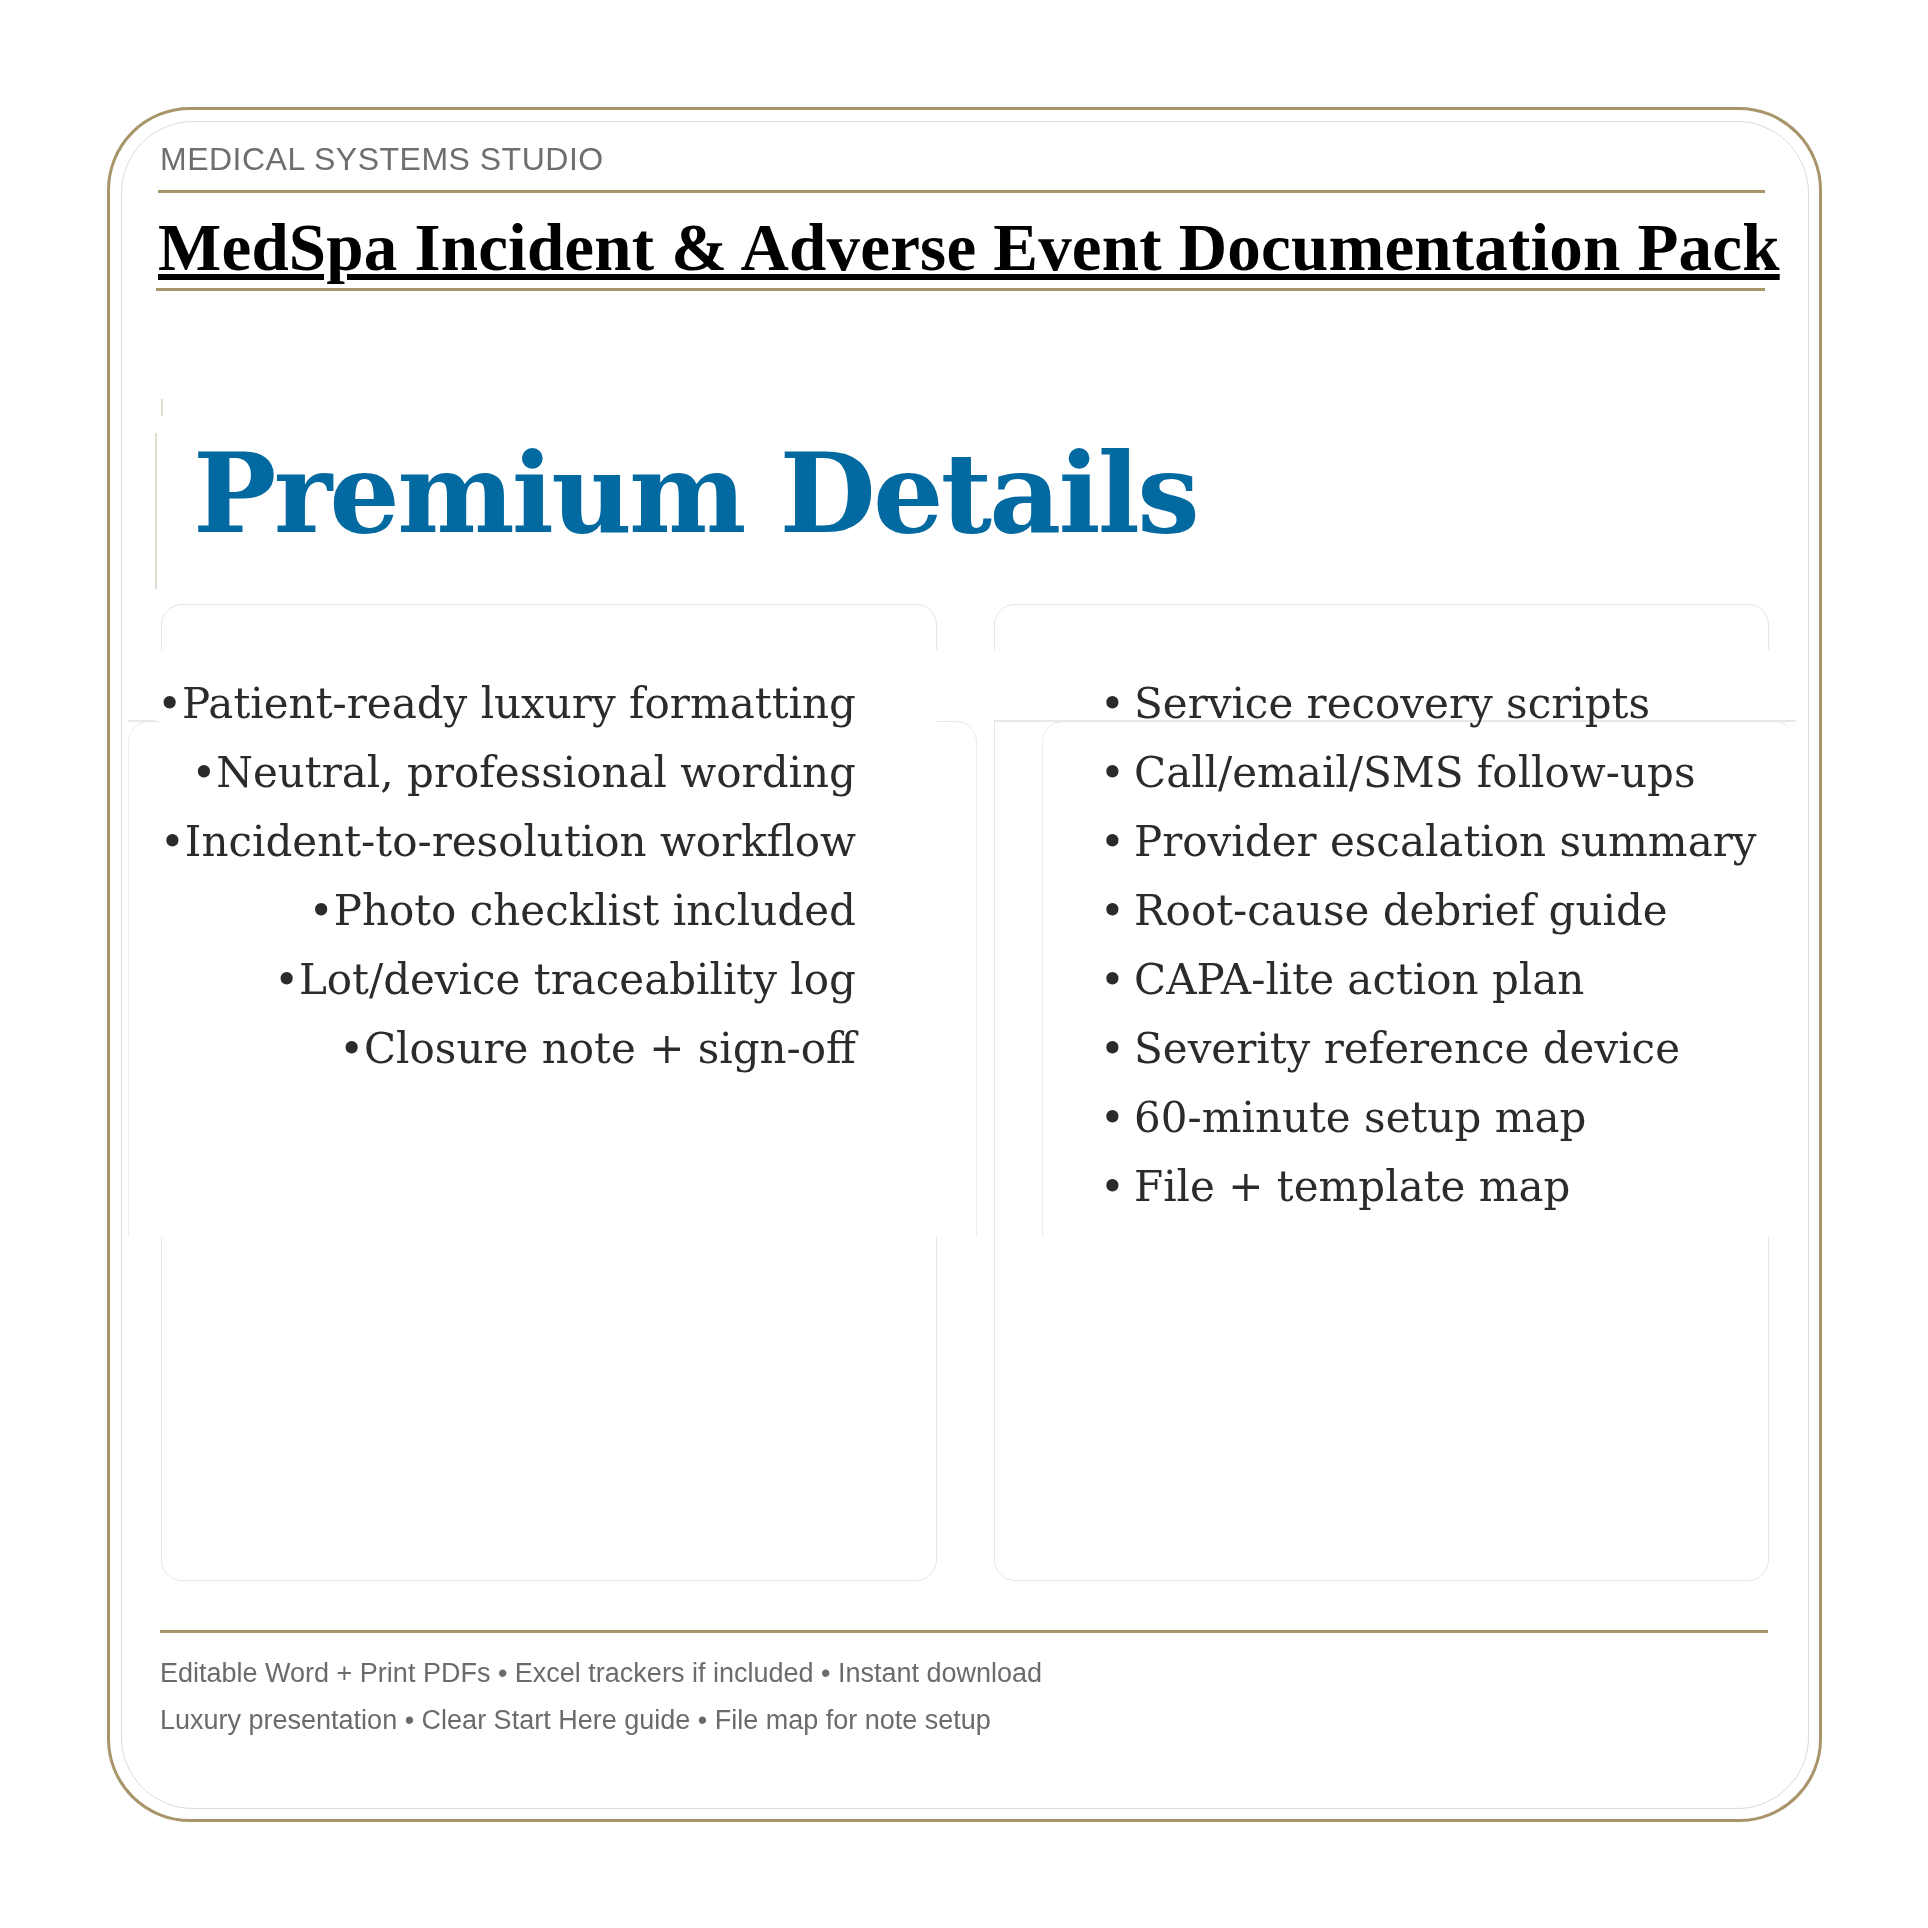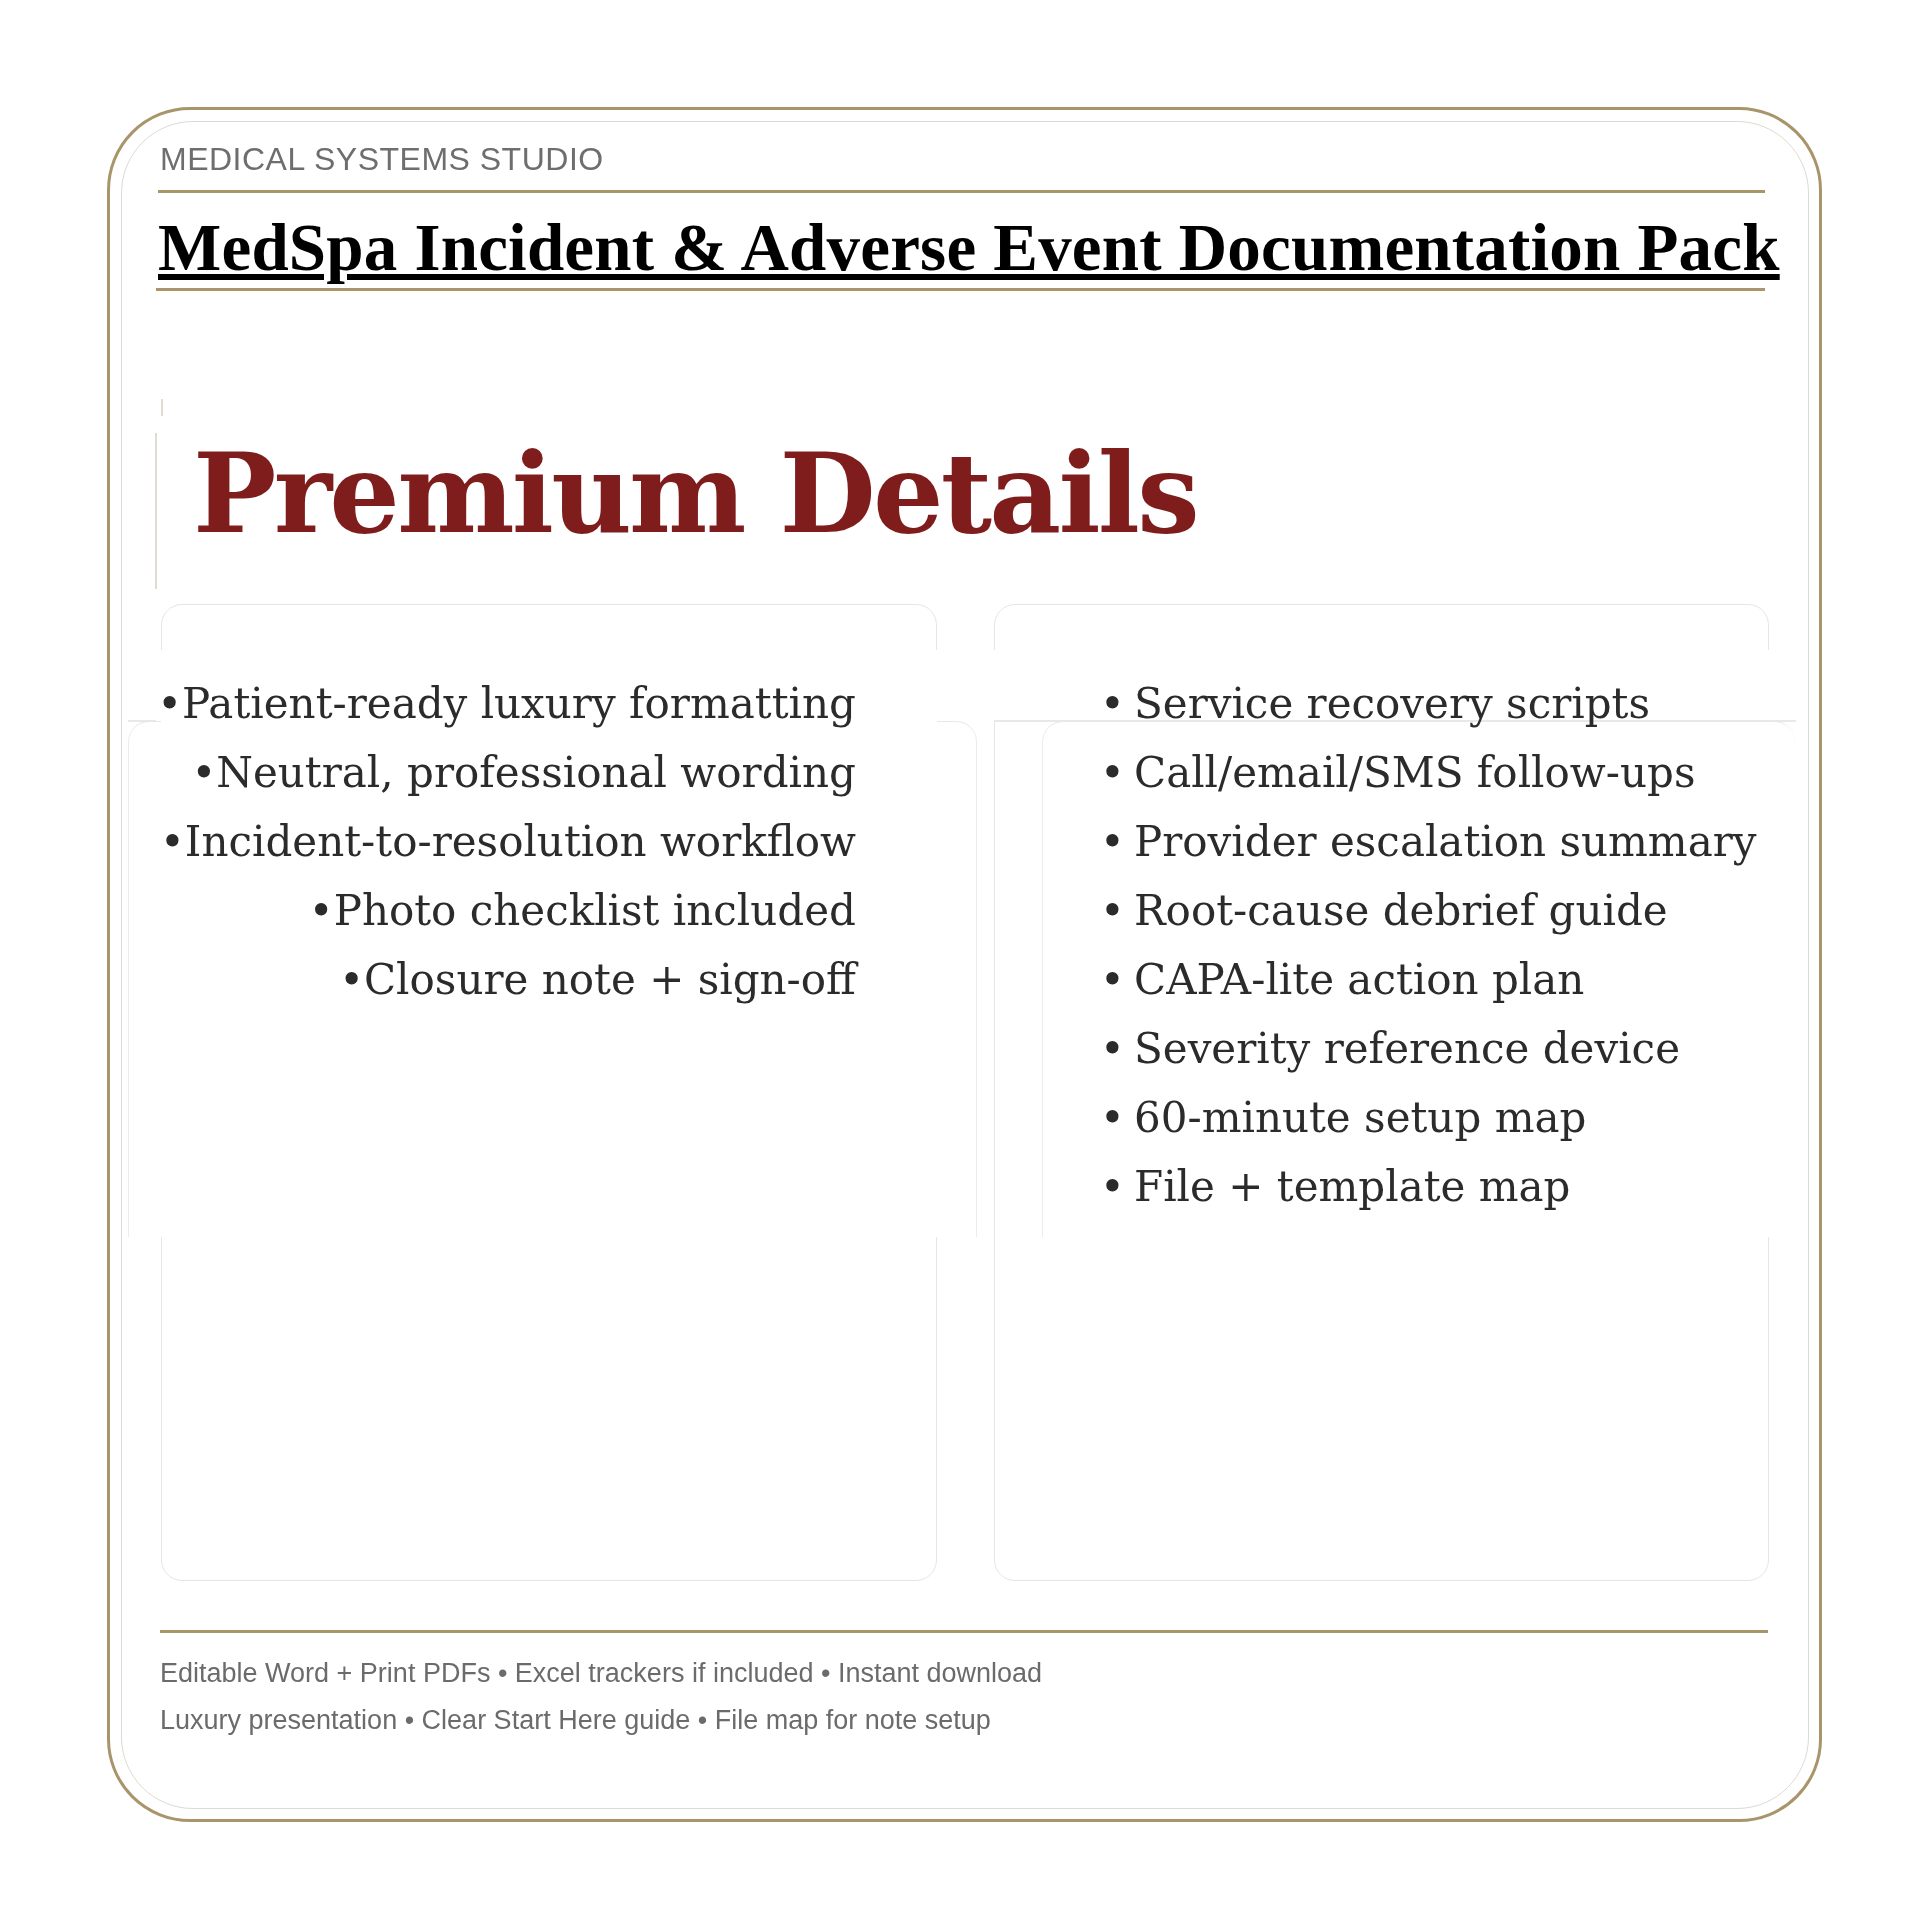--- a/index.html
+++ b/index.html
@@ -20,21 +20,21 @@
   .gold-line { position:absolute; height:2.8px; background:#a8956a; }
   .title {
     position:absolute; left:158px; top:209px; width:1610px;
     font-family:"Liberation Serif", serif; font-weight:bold; font-size:67px;
     color:#000; white-space:nowrap; letter-spacing:0.2px;text-decoration:underline;
   }
   .accent-bar { position:absolute; width:1.9px; background:#e0dcd2; }
   .section-title {
     position:absolute; left:193px; top:428px;
     font-family:"DejaVu Serif", serif; font-weight:bold; font-size:111px;
-    color:#7f1d1d; letter-spacing:-2.8px;
+    color:#0369a1; letter-spacing:-2.8px;
   }
   .card {
     position:absolute; border:1.9px solid #e6e6e6; border-radius:21px;
     box-sizing:border-box; background:#fff;
   }
   .panel {
     position:absolute; background:#fff; border-top:1.9px solid #e8e8e8;
     border-left:1.9px solid #ececec; border-right:1.9px solid #ececec;
     border-top-left-radius:21px; border-top-right-radius:21px; box-sizing:border-box;
   }
@@ -74,20 +74,21 @@
 <div style="position:absolute; left:161px; top:650px; width:776px; height:72px; background:#fff;"></div>
 <div style="position:absolute; left:994px; top:650px; width:802px; height:72px; background:#fff;"></div>
 <div class="gold-line" style="left:994px; top:720px; width:802px; height:1.9px; background:#e8e8e8;"></div>
 <div class="gold-line" style="left:128px; top:720px; width:28px; height:1.9px; background:#e8e8e8;"></div>
 
 <ul class="list" style="left:148px; top:669px;text-align:right;">
   <li><span class="dot">•</span><span>Patient-ready luxury formatting</span></li>
   <li><span class="dot">•</span><span>Neutral, professional wording</span></li>
   <li><span class="dot">•</span><span>Incident-to-resolution workflow</span></li>
   <li><span class="dot">•</span><span>Photo checklist included</span></li>
+  <li><span class="dot">•</span><span>Lot/device traceability log</span></li>
   <li><span class="dot">•</span><span>Closure note + sign-off</span></li>
 </ul>
 
 <ul class="list" style="left:1100px; top:669px;">
   <li><span class="dot">•</span><span>Service recovery scripts</span></li>
   <li><span class="dot">•</span><span>Call/email/SMS follow-ups</span></li>
   <li><span class="dot">•</span><span>Provider escalation summary</span></li>
   <li><span class="dot">•</span><span>Root-cause debrief guide</span></li>
   <li><span class="dot">•</span><span>CAPA-lite action plan</span></li>
   <li><span class="dot">•</span><span>Severity reference device</span></li>

